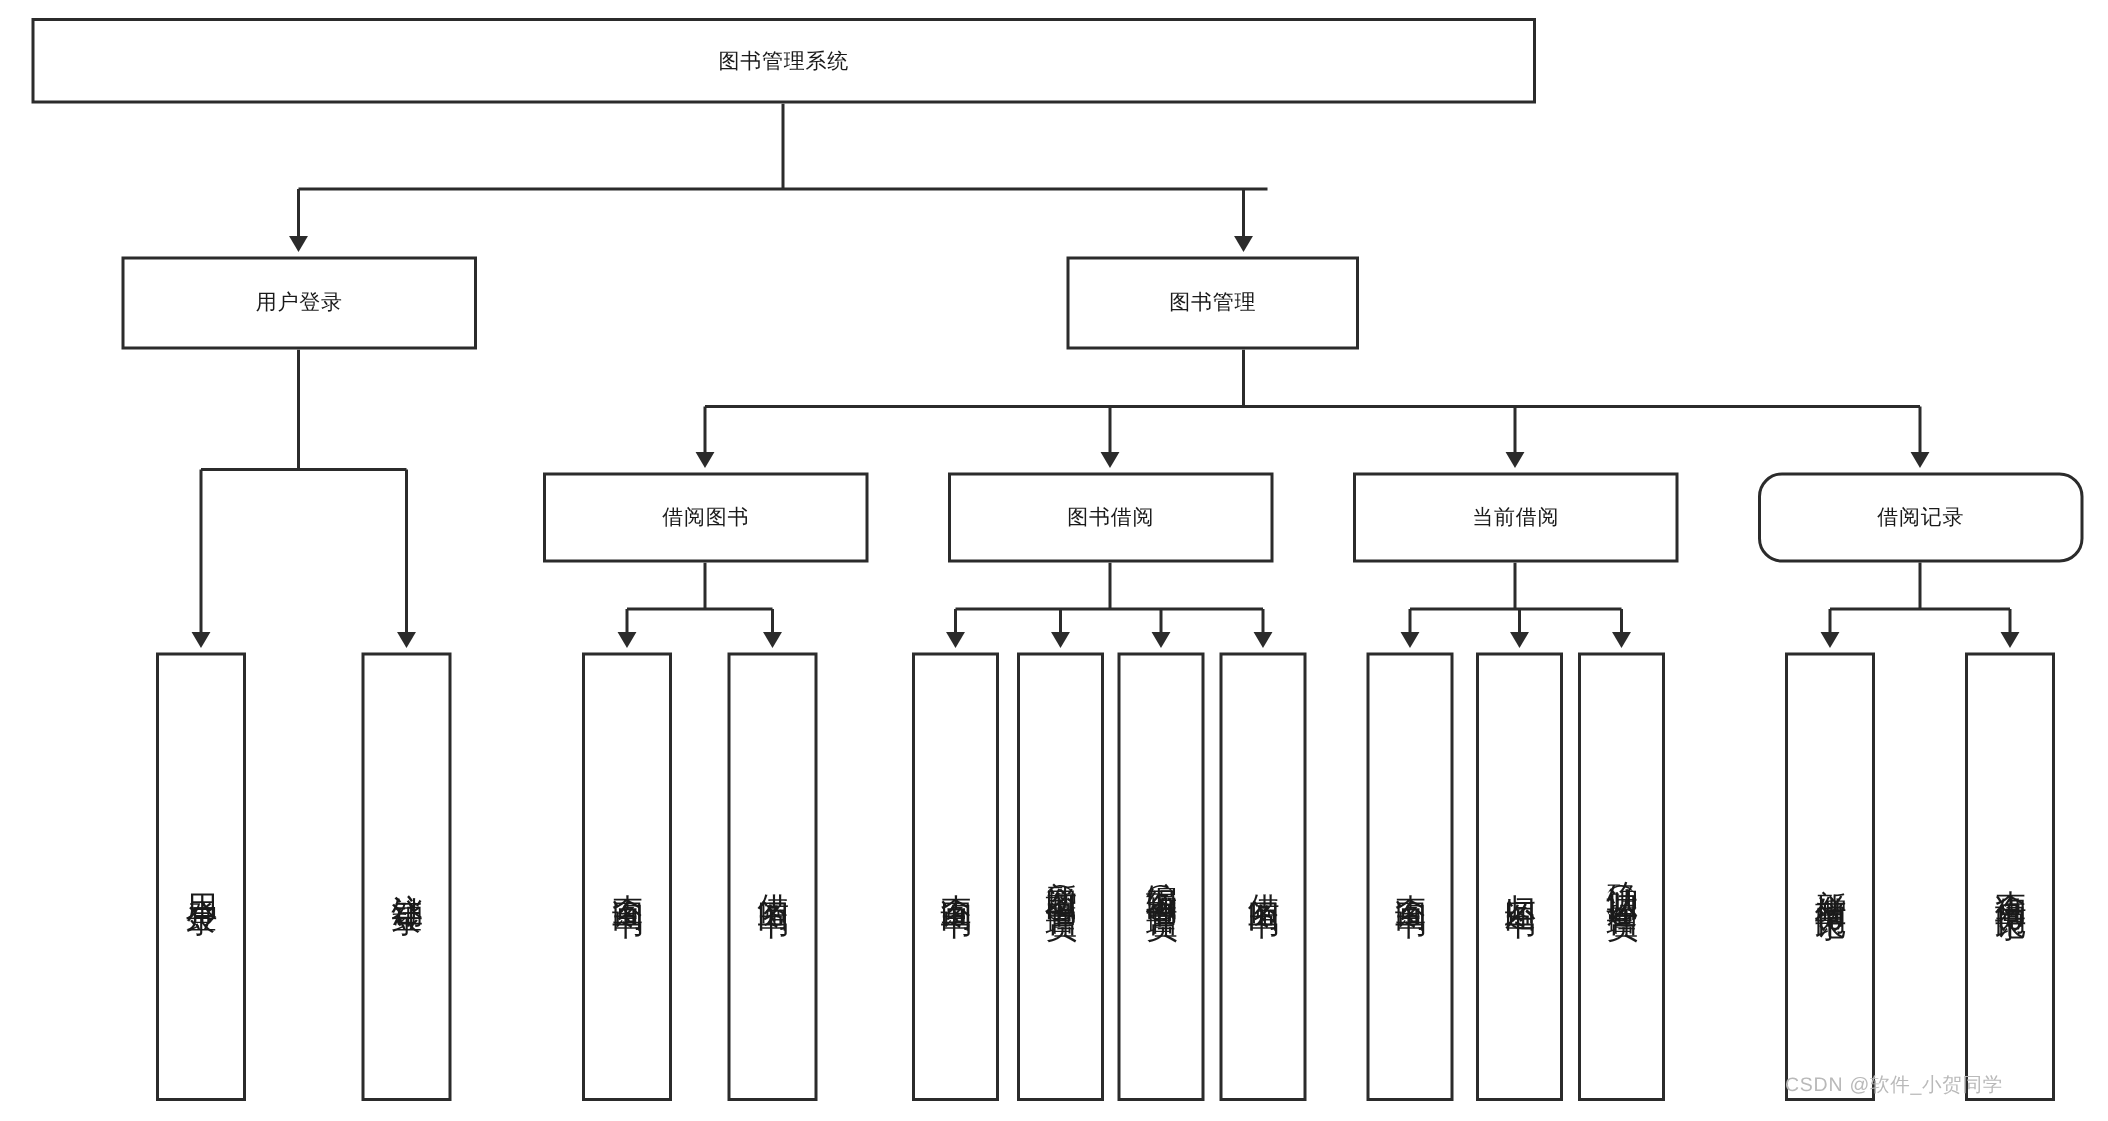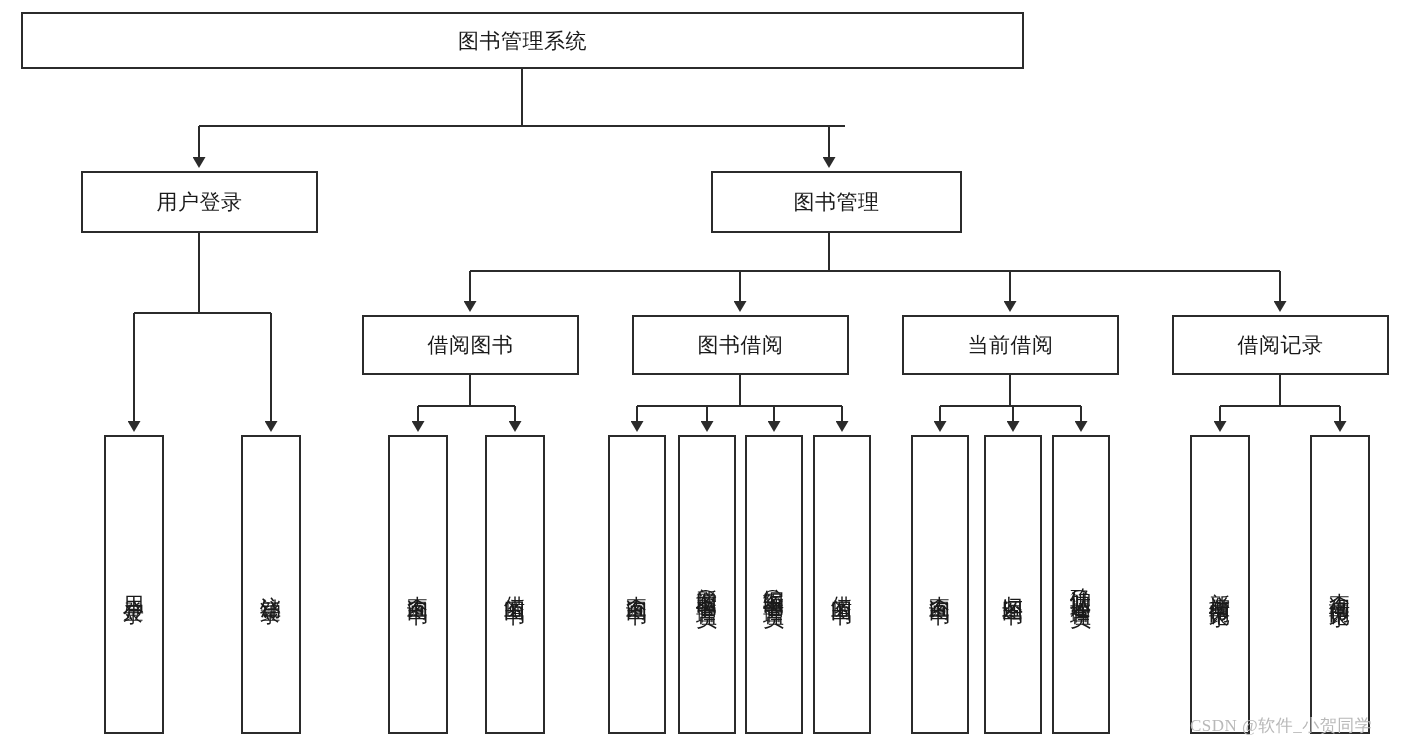--- a/index.html
+++ b/index.html
@@ -28,43 +28,42 @@
     position: absolute;
     box-sizing: border-box;
     background: #ffffff;
     border: 2px solid #2b2b2b;
     display: flex;
     align-items: center;
     justify-content: center;
     overflow: hidden;
   }
   .node.h {
-    font-size: 21px;
+    font-size: 14px;
     color: #1a1a1a;
     letter-spacing: 0.5px;
   }
   .node.v {
     font-size: 21px;
     color: #1a1a1a;
   }
   .vtext {
     writing-mode: vertical-rl;
     text-orientation: upright;
     letter-spacing: 3px;
     line-height: 1;
     white-space: nowrap;
     text-align: center;
   }
   .watermark {
     position: absolute;
-    font-size: 17px;
+    font-size: 13px;
     color: #b9b9b9;
     white-space: nowrap;
     letter-spacing: 0.5px;
-    font-family: Liberation Serif, serif;
   }
 </style>
 </head>
 <body>
 
 <div id="canvas">
 
   <svg id="wires" viewBox="0 0 1405 747" width="1405" height="747" aria-hidden="true">
     <defs>
       <marker id="arrow" markerWidth="11" markerHeight="13" refX="1" refY="6.5" orient="auto" markerUnits="userSpaceOnUse">
@@ -115,33 +114,33 @@
     </g>
   </svg>
 
   <div id="nodes">
       <div class="node h" style="left: 21px; top: 12px; width: 1003px; height: 57px;">
         <span>图书管理系统</span>
       </div>
       <div class="node h" style="left: 81px; top: 171px; width: 237px; height: 62px;">
         <span>用户登录</span>
       </div>
-      <div class="node h" style="left: 711px; top: 171px; width: 251px; height: 62px;">
+      <div class="node h" style="left: 711px; top: 171px; width: 195px; height: 62px;">
         <span>图书管理</span>
       </div>
       <div class="node h" style="left: 362px; top: 315px; width: 217px; height: 60px;">
         <span>借阅图书</span>
       </div>
       <div class="node h" style="left: 632px; top: 315px; width: 217px; height: 60px; justify-content: center;">
         <span>图书借阅</span>
       </div>
       <div class="node h" style="left: 902px; top: 315px; width: 217px; height: 60px; align-items: center;">
         <span>当前借阅</span>
       </div>
-      <div class="node h" style="left: 1172px; top: 315px; width: 217px; height: 60px;">
+      <div class="node h" style="left: 1172px; top: 315px; width: 217px; height: 60px; border-radius: 16px;">
         <span>借阅记录</span>
       </div>
       <div class="node v" style="left: 104px; top: 435px; width: 60px; height: 299px;">
         <span class="vtext">用户登录</span>
       </div>
       <div class="node v" style="left: 241px; top: 435px; width: 60px; height: 299px;">
         <span class="vtext">注销登录</span>
       </div>
       <div class="node v" style="left: 388px; top: 435px; width: 60px; height: 299px;">
         <span class="vtext">查询图书</span>

